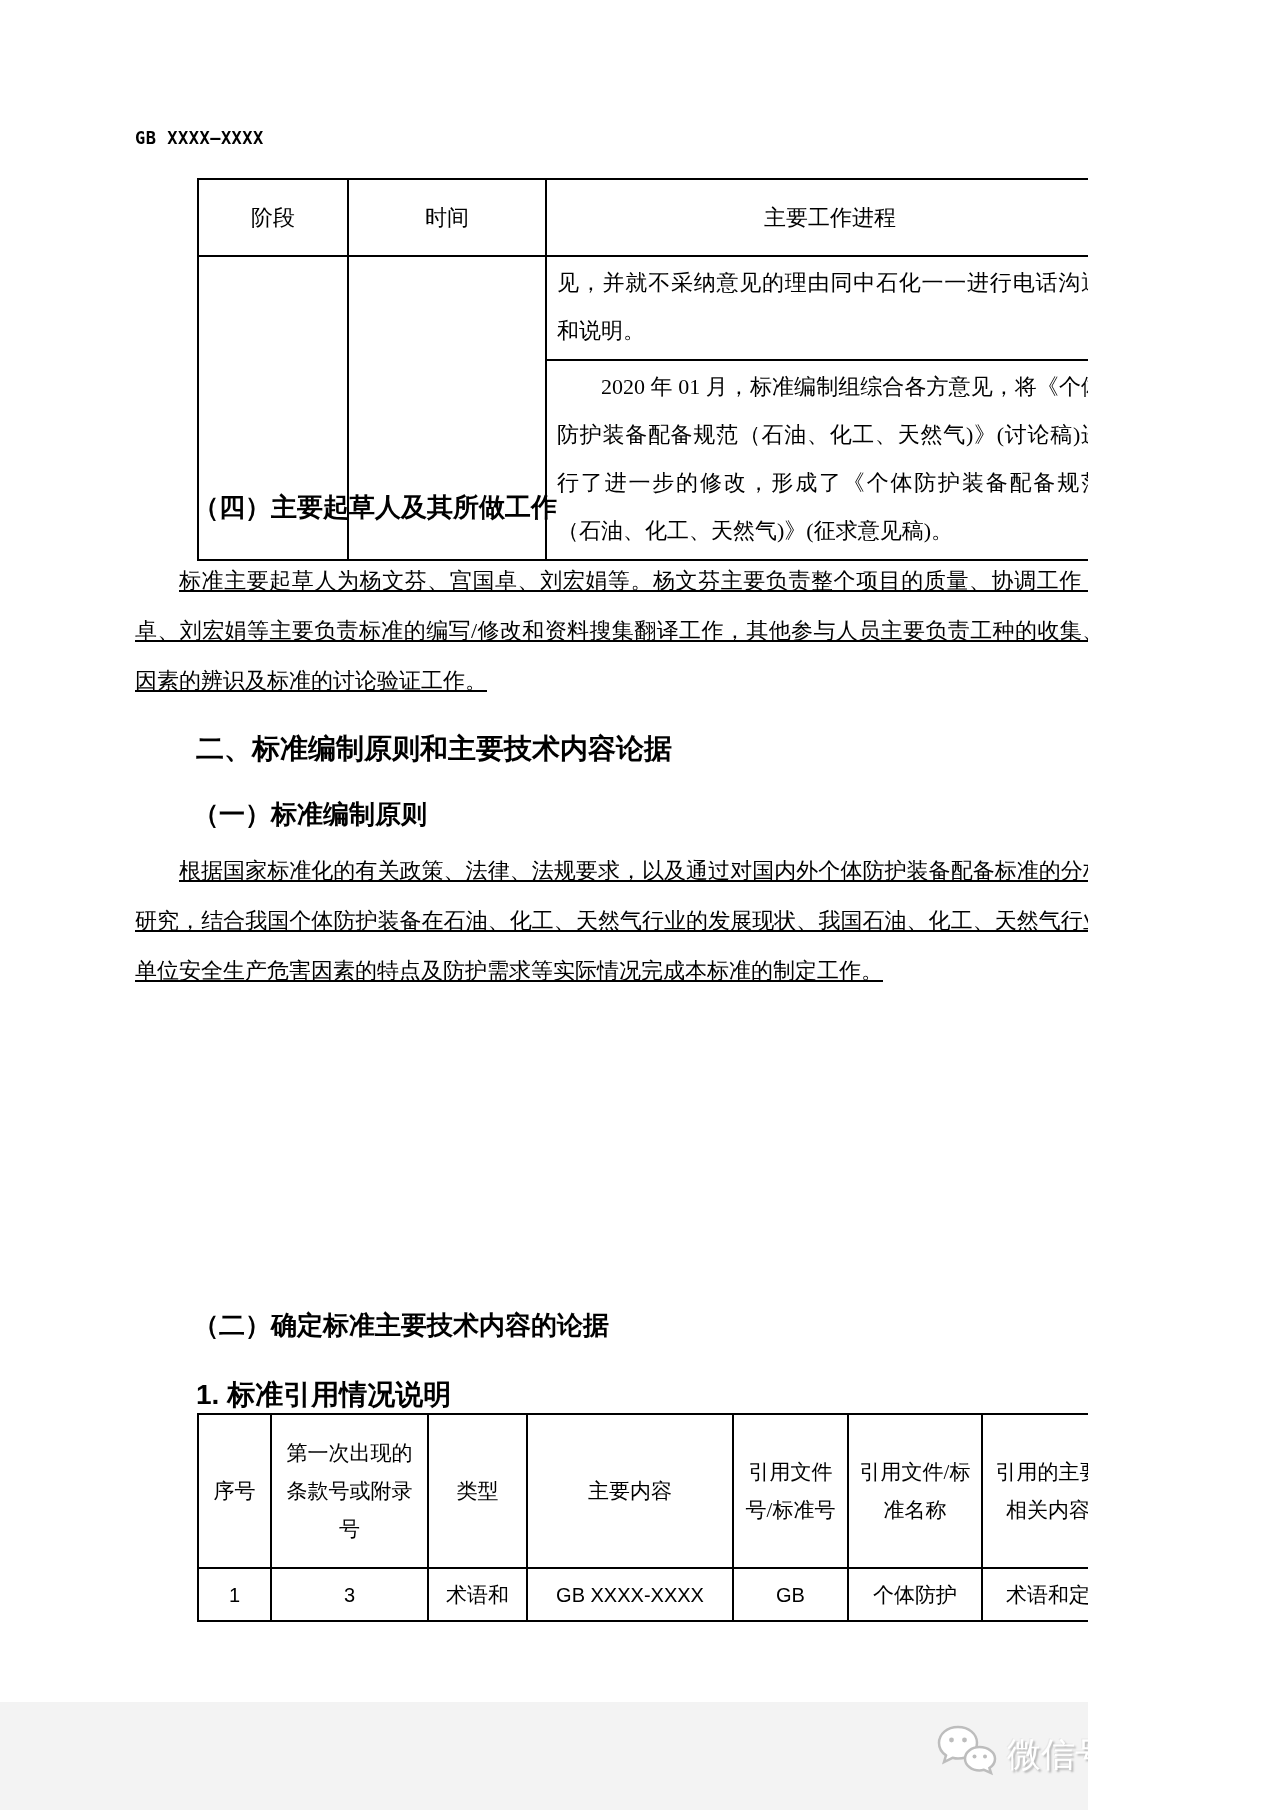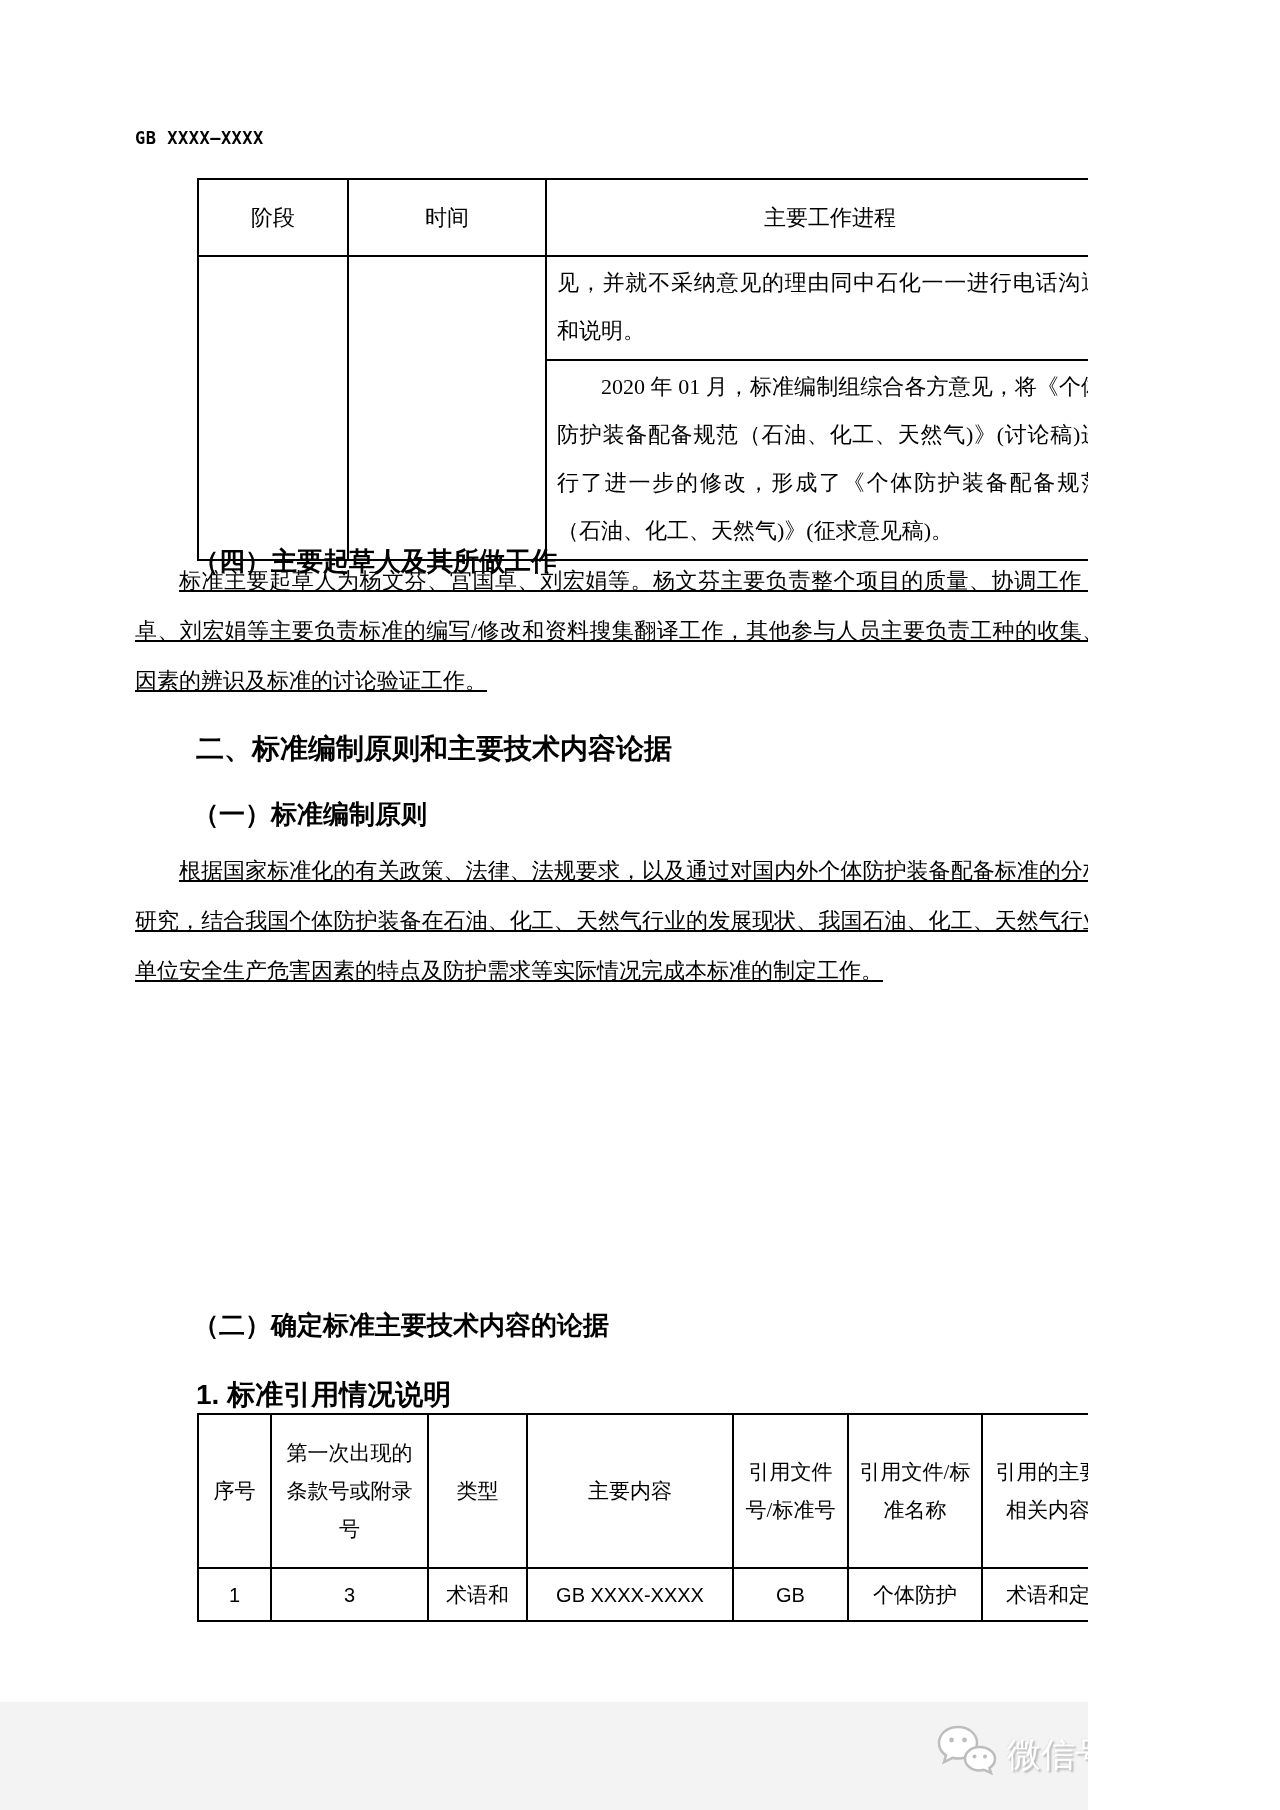--- a/index.html
+++ b/index.html
@@ -96,21 +96,21 @@
       <td rowspan="2"></td>
       <td rowspan="2"></td>
       <td class="cell-text">见，并就不采纳意见的理由同中石化一一进行电话沟通和说明。</td>
     </tr>
     <tr style="height:195px">
       <td class="cell-text indent">2020 年 01 月，标准编制组综合各方意见，将《个体防护装备配备规范（石油、化工、天然气)》(讨论稿)进行了进一步的修改，形成了《个体防护装备配备规范（石油、化工、天然气)》(征求意见稿)。</td>
     </tr>
   </tbody>
     </table>
 
-  <div class="h-sub" style="top:544px">（四）主要起草人及其所做工作</div>
+  <div class="h-sub" style="top:490px">（四）主要起草人及其所做工作</div>
   <div class="para" style="top:556px">标准主要起草人为杨文芬、宫国卓、刘宏娟等。杨文芬主要负责整个项目的质量、协调工作，宫国卓、刘宏娟等主要负责标准的编写/修改和资料搜集翻译工作，其他参与人员主要负责工种的收集、危害因素的辨识及标准的讨论验证工作。</div>
 
   <div class="h-main" style="top:730px">二、标准编制原则和主要技术内容论据</div>
   <div class="h-sub" style="top:797px">（一）标准编制原则</div>
   <div class="para" style="top:846px">根据国家标准化的有关政策、法律、法规要求，以及通过对国内外个体防护装备配备标准的分析整理研究，结合我国个体防护装备在石油、化工、天然气行业的发展现状、我国石油、化工、天然气行业用人单位安全生产危害因素的特点及防护需求等实际情况完成本标准的制定工作。</div>
 
   <div class="h-sub" style="top:1308px">（二）确定标准主要技术内容的论据</div>
   <div class="h-num" style="top:1376px">1. 标准引用情况说明</div>
 
   <table class="t2">

